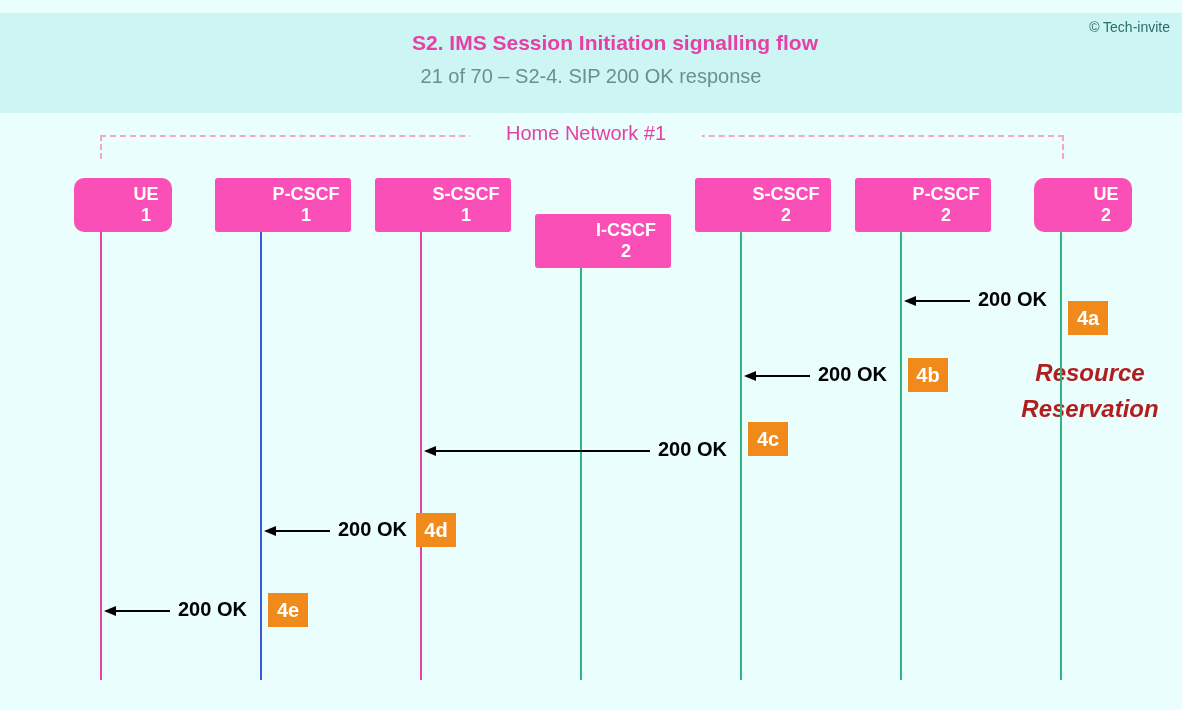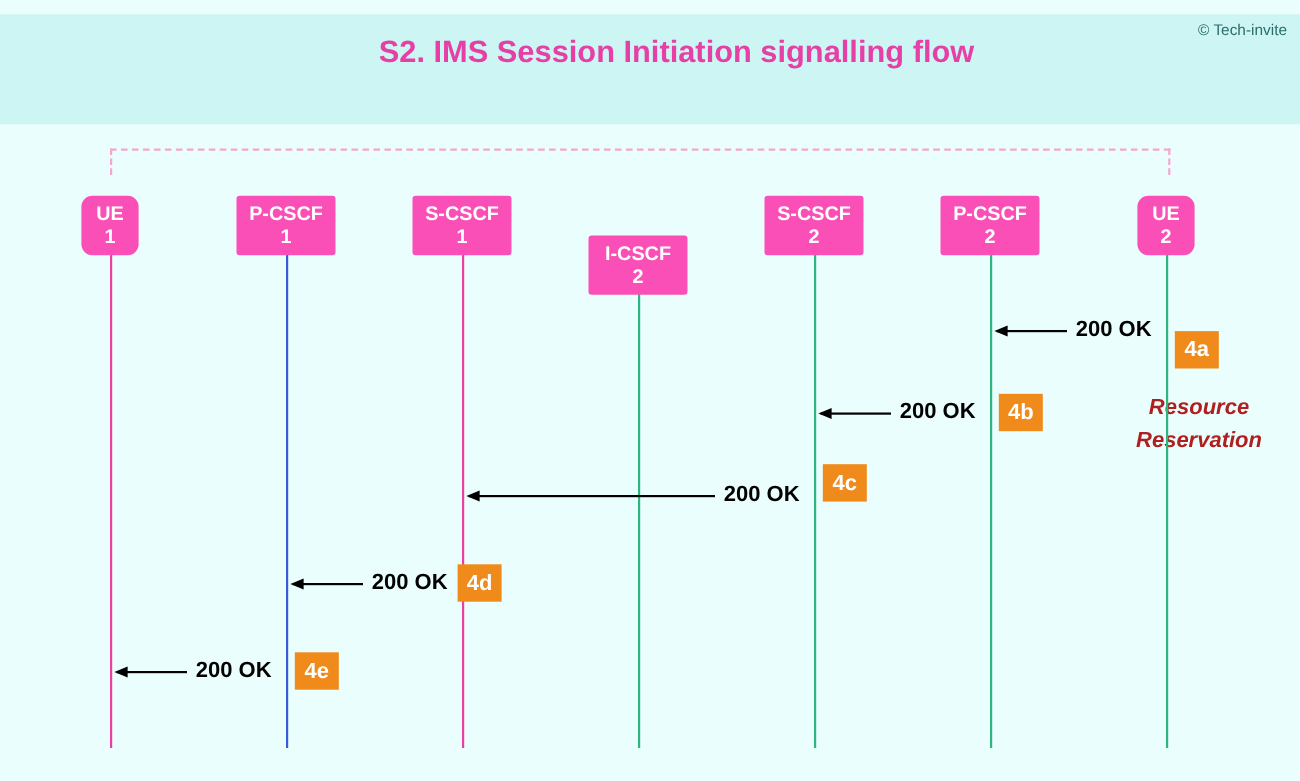--- a/index.html
+++ b/index.html
@@ -27,21 +27,21 @@
   }
   .copyright {
     position: absolute;
     right: 12px;
     top: 6px;
     font-size: 14px;
     color: #2b6d6b;
   }
   .title {
     margin-top: 18px;
-    font-size: 28px;
+    font-size: 21px;
     font-weight: bold;
     color: #e63fa5; 
     padding-left: 48px;
   }
   .subtitle {
     margin-top: 10px;
     font-size: 20px;
     color: #6b8f8d;
   }
 
@@ -92,20 +92,21 @@
     background: #f94fb6;
     color: #ffffff;
     font-size: 18px;
     font-weight: bold;
     text-align: center;
     display: flex;
     flex-direction: column;
     justify-content: center;
     line-height: 1.15;
     border-radius: 3px;
+    padding-left: 46px;
   }
   .node.ue {
     width: 52px;
     border-radius: 10px;
   }
   .node .l1, .node .l2 { display: block; }
 
   
   .arrow {
     position: absolute;
@@ -138,41 +139,43 @@
     color: #ffffff;
     font-size: 20px;
     font-weight: bold;
     display: flex;
     align-items: center;
     justify-content: center;
   }
 
   .note {
     position: absolute;
-    font-size: 20px;
+    font-size: 24px;
     font-style: italic;
     font-weight: bold;
     color: #b01f1f;
     text-align: center;
     line-height: 1.5;
   }
 </style>
 </head>
 <body>
 
 <div class="page">
 
   <div class="header">
     <div class="copyright">© Tech-invite</div>
     <div class="title">S2. IMS Session Initiation signalling flow</div>
+    <div class="subtitle">21 of 70 – S2-4. SIP 200 OK response</div>
   </div>
 
   <div class="canvas" id="canvas">
 
     <div class="home-bracket" id="home-bracket" style="left: 100px; width: 960px;"></div>
+    <div class="home-label" id="home-label" style="left: 470px;">Home Network #1</div>
 
     <div class="note" style="left:1010px; top:255px; width:160px;">
       <span>Resource</span><br>
       <span>Reservation</span>
     </div>
 
   <div class="lifeline" style="left: 100px; border-left-color: rgb(230, 63, 165);"></div>
       <div class="node ue" style="left: 74px;">
         <span class="l1">UE</span>
         <span class="l2">1</span>

